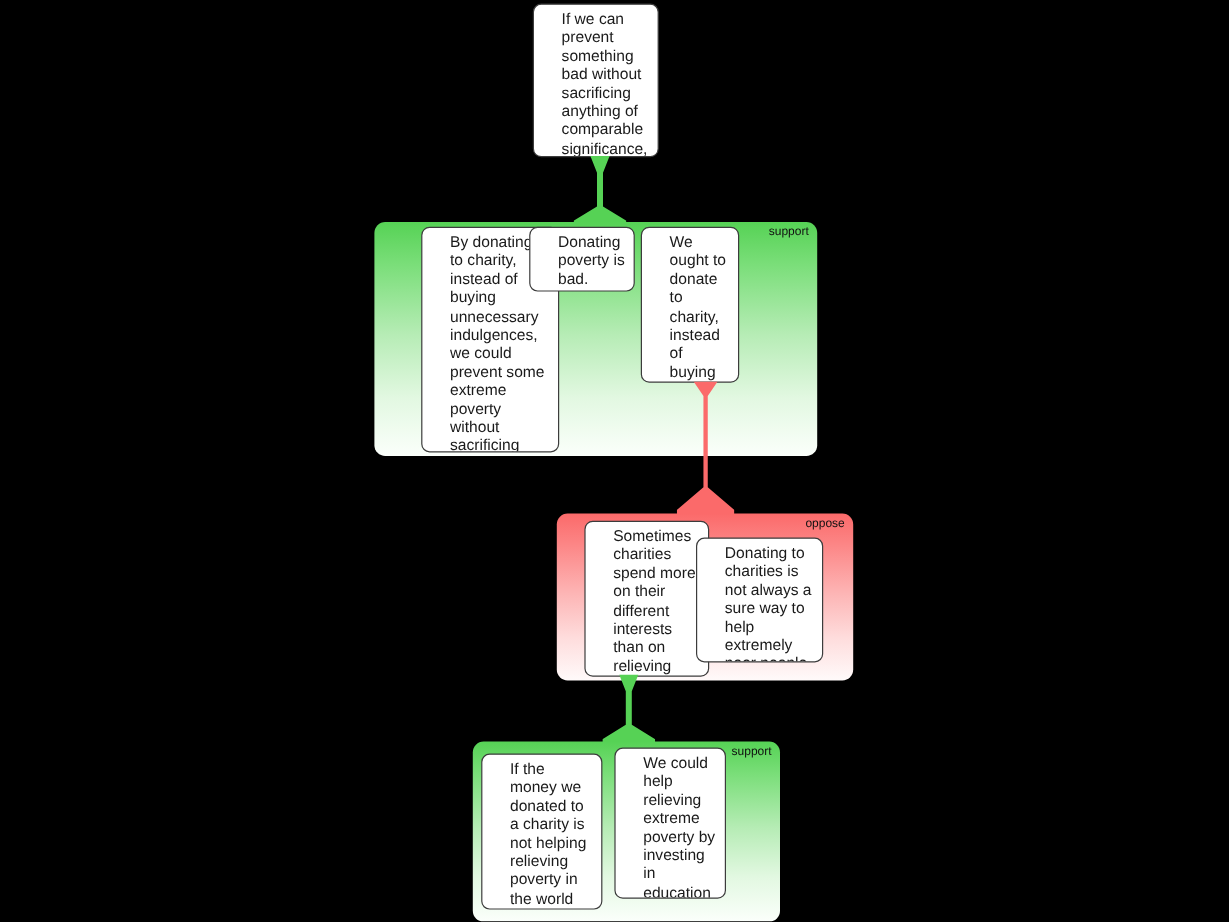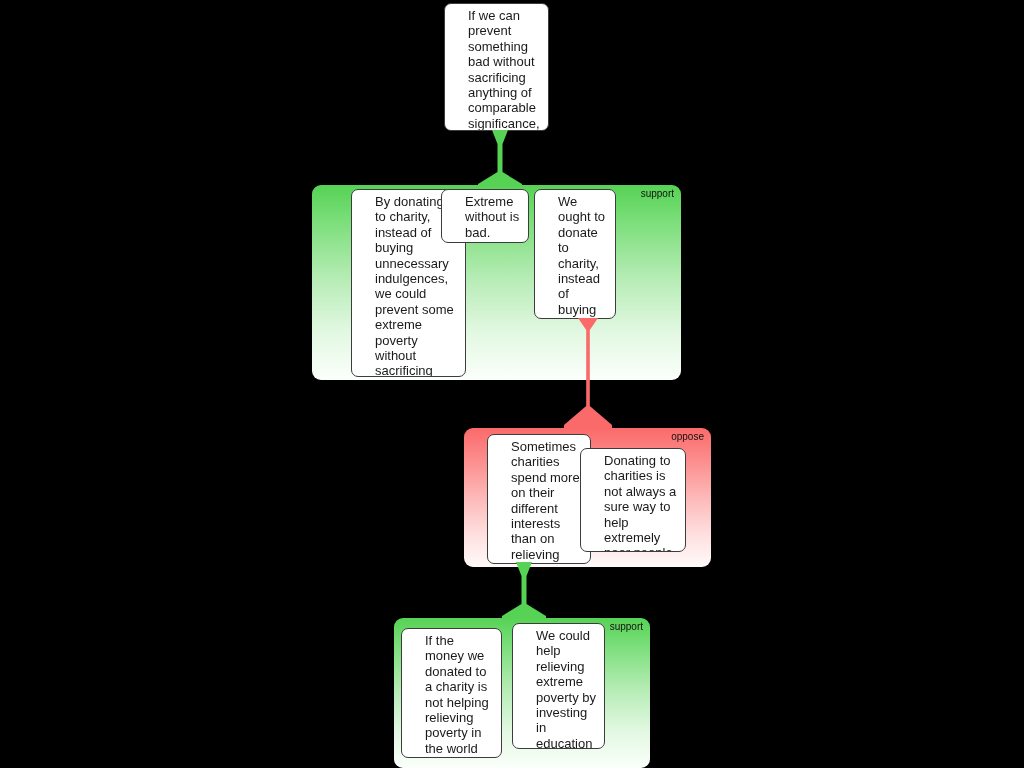--- a/index.html
+++ b/index.html
@@ -78,21 +78,21 @@
       <path d="M14 0 L30 0 L24.5 14 L24.5 42 L44 54 L44 58 L0 58 L0 54 L19.5 42 L19.5 14 Z" fill="#56d255"></path>
     </svg>
   </div>
 
   <div class="group support" id="group-support-1" style="left:312px; top:185px; width:369px; height:195px;">
     <span class="group-label">support</span>
   </div>
 
   <div class="claim" style="left:319px; top:189px; width:115px; height:188px;margin-left:32px;">By donating to charity, instead of buying unnecessary indulgences, we could prevent some extreme poverty without sacrificing anything of comparable moral significance.</div>
 
-  <div class="claim" style="left:441px; top:189px; width:88px; height:54px;">Extreme without is bad.</div>
+  <div class="claim" style="left:441px; top:189px; width:88px; height:54px;">Donating poverty is bad.</div>
 
   <div class="claim" style="left:534px; top:189px; width:82px; height:130px;">We ought to donate to charity, instead of buying unnecessary indulgences, to prevent some extreme poverty.</div>
 
   <div class="connector" id="conn-2" style="left:564px; top:318px; width:48px; height:112px;">
     <svg width="48" height="112" viewBox="0 0 48 112" aria-hidden="true">
       <path d="M14 0 L34 0 L25.8 12 L25.8 88 L48 107 L48 112 L0 112 L0 107 L22.2 88 L22.2 12 Z" fill="#fb6a6a"></path>
     </svg>
   </div>
 
   <div class="group oppose" id="group-oppose-1" style="left:464px; top:428px; width:247px; height:139px;">

